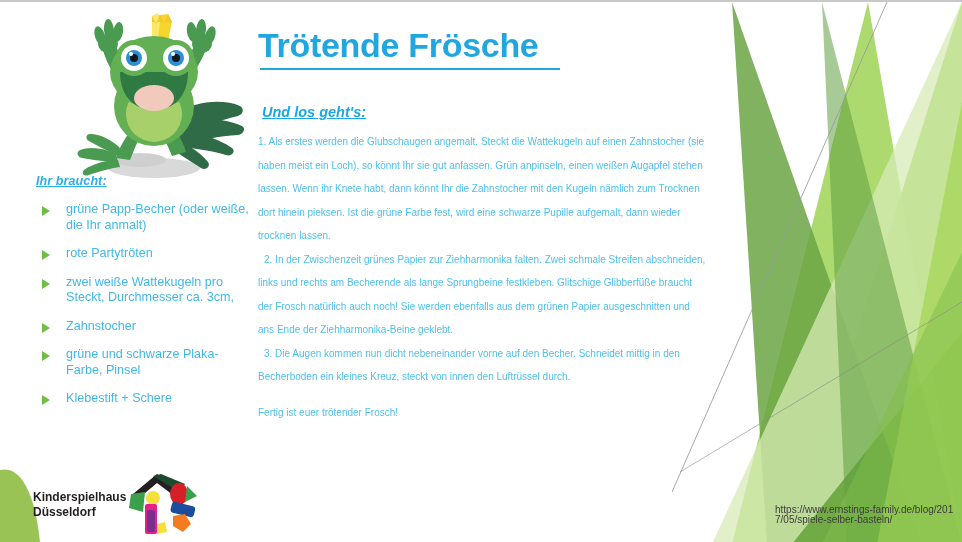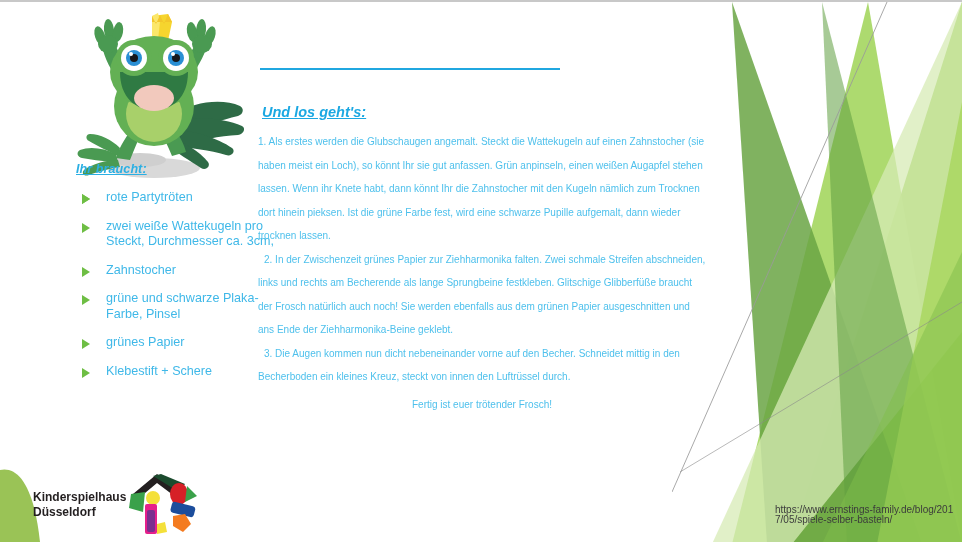--- a/index.html
+++ b/index.html
@@ -28,21 +28,21 @@
   #corner-swoosh svg{display:block;}
 
   
   #frog{
     position:absolute;left:72px;top:8px;width:180px;height:178px;
   }
   #frog svg{display:block;}
 
   
   #materials{
-    position:absolute;left:36px;top:160px;width:218px;margin-left:40px;
+    position:absolute;left:36px;top:172px;width:218px;
   }
   #materials-heading{
     font-size:12.5px;font-weight:bold;font-style:italic;
     color:#2bafe3;text-decoration:underline;
     letter-spacing:.1px;margin:0 0 14px 0;
   }
   ul.mat-list{list-style:none;margin:0;padding:0;}
   ul.mat-list li{
     position:relative;padding-left:30px;margin-bottom:13px;
     font-size:12.6px;line-height:15.5px;color:#3fb8e8;
@@ -78,21 +78,21 @@
     position:absolute;left:262px;top:102px;
     font-size:14.5px;font-weight:bold;font-style:italic;
     color:#1ba8e2;text-decoration:underline;
   }
   #body-text{
     position:absolute;left:258px;top:128px;width:448px;
     font-size:10px;line-height:23.5px;color:#4ec0ec;
   }
   #body-text p{margin:0;}
   #body-text p.indent{text-indent:6px;}
-  #body-text p.center{text-align:center;margin-top:4px;}
+  #body-text p.center{margin-top:12px;}
 
   
   #source-url{
     position:absolute;left:775px;top:503px;width:180px;
     font-size:10px;line-height:10px;color:#3c3c3c;
     word-break:break-all;
   }
 </style>
 </head>
 <body>
@@ -181,26 +181,25 @@
       <circle cx="62" cy="48" r="4" fill="#16171b"></circle>
       <circle cx="104" cy="48" r="4" fill="#16171b"></circle>
       <circle cx="59" cy="44" r="2" fill="#ffffff"></circle>
       <circle cx="101" cy="44" r="2" fill="#ffffff"></circle>
     </svg>
   </div>
 
   <div id="materials">
     <div id="materials-heading">Ihr braucht:</div>
     <ul class="mat-list">
-      <li><span class="tri"></span></li>
+      <li><span class="tri"></span><span>grüne Papp-Becher (oder weiße, die Ihr anmalt)</span></li>
       <li><span class="tri"></span><span>rote Partytröten</span></li>
       <li><span class="tri"></span><span>zwei weiße Wattekugeln pro Steckt, Durchmesser ca. 3cm,</span></li>
       <li><span class="tri"></span><span>Zahnstocher</span></li>
       <li><span class="tri"></span><span>grüne und schwarze Plaka-Farbe, Pinsel</span></li>
-      <li><span class="tri"></span><span>grünes Papier</span></li>
       <li><span class="tri"></span><span>Klebestift + Schere</span></li>
     </ul>
   </div>
 
   <div id="logo">
     <div id="logo-text">
       <div>Kinderspielhaus</div>
       <div>Düsseldorf</div>
     </div>
     <div id="logo-mark">
@@ -213,20 +212,21 @@
         <rect x="24" y="36" width="8" height="22" rx="2" fill="#7a2f8f"></rect>
         <ellipse cx="56" cy="20" rx="9" ry="11" fill="#d62027"></ellipse>
         <polygon points="64,12 74,22 62,28" fill="#3aa14a"></polygon>
         <rect x="48" y="30" width="24" height="11" rx="3" transform="rotate(14 60 35)" fill="#1c4d9c"></rect>
         <polygon points="50,42 62,40 68,50 60,58 50,52" fill="#f47b20"></polygon>
         <polygon points="34,50 42,48 44,58 34,60" fill="#f4e03a"></polygon>
       </svg>
     </div>
   </div>
 
+  <div id="title">Trötende Frösche</div>
   <div id="title-underline"></div>
 
   <div id="steps-heading">Und los geht's:</div>
 
   <div id="body-text">
     <p>1. Als erstes werden die Glubschaugen angemalt. Steckt die Wattekugeln auf einen Zahnstocher (sie haben meist ein Loch), so könnt Ihr sie gut anfassen. Grün anpinseln, einen weißen Augapfel stehen lassen. Wenn ihr Knete habt, dann könnt Ihr die Zahnstocher mit den Kugeln nämlich zum Trocknen dort hinein pieksen. Ist die grüne Farbe fest, wird eine schwarze Pupille aufgemalt, dann wieder trocknen lassen.</p>
     <p class="indent">2. In der Zwischenzeit grünes Papier zur Ziehharmonika falten. Zwei schmale Streifen abschneiden, links und rechts am Becherende als lange Sprungbeine festkleben. Glitschige Glibberfüße braucht der Frosch natürlich auch noch! Sie werden ebenfalls aus dem grünen Papier ausgeschnitten und ans Ende der Ziehharmonika-Beine geklebt.</p>
     <p class="indent">3. Die Augen kommen nun dicht nebeneinander vorne auf den Becher. Schneidet mittig in den Becherboden ein kleines Kreuz, steckt von innen den Luftrüssel durch.</p>
     <p class="center">Fertig ist euer trötender Frosch!</p>
   </div>

